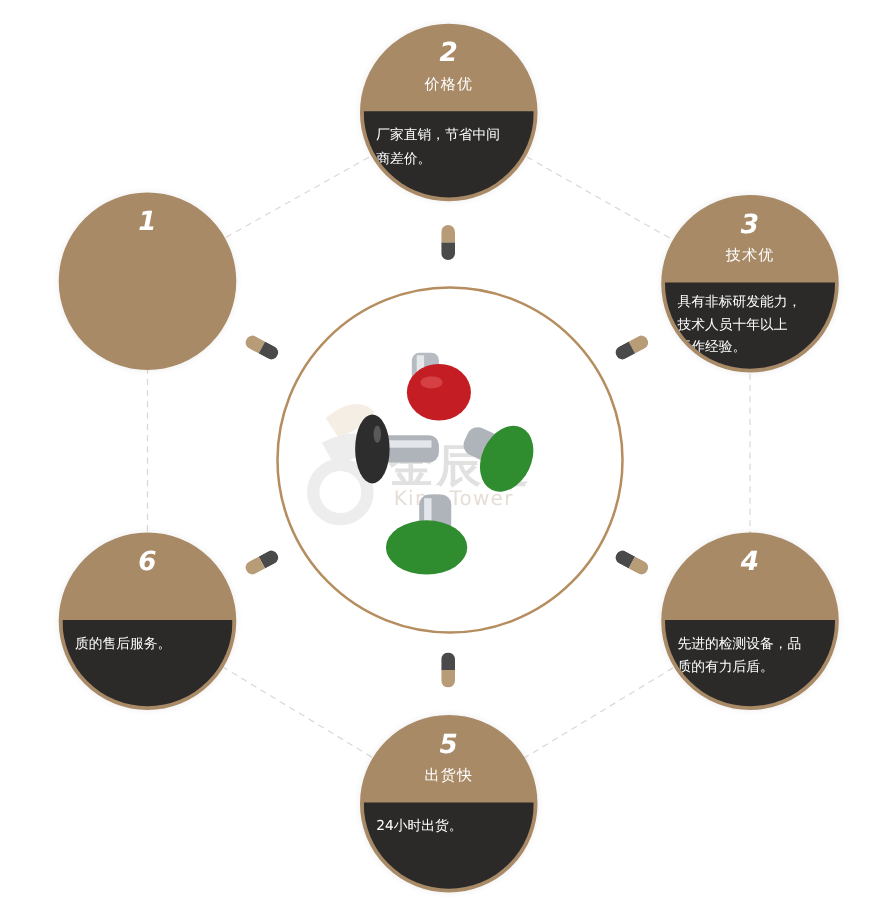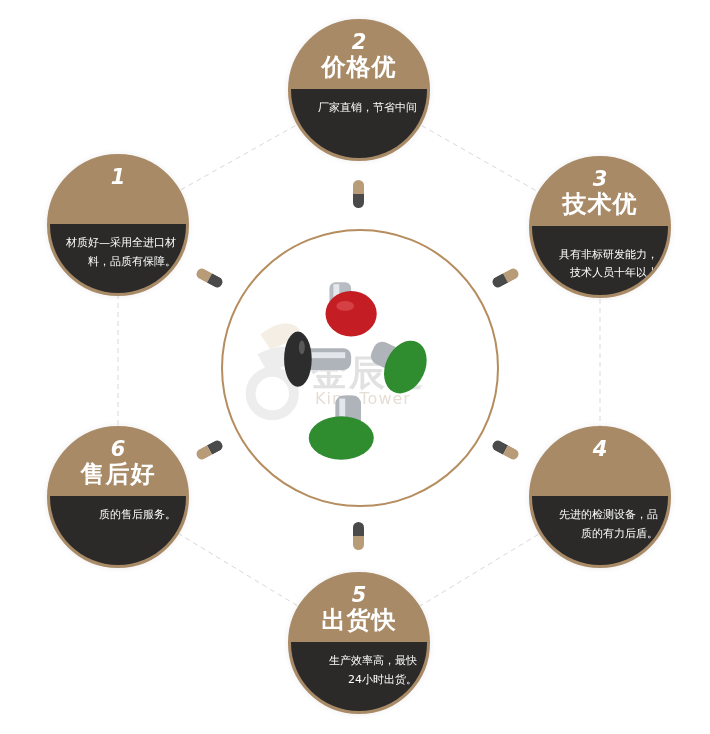--- a/index.html
+++ b/index.html
@@ -28,31 +28,31 @@
     display: block;
     font-family: "DejaVu Sans", sans-serif;
     font-weight: bold;
     font-style: italic;
     font-size: 21px;
     line-height: 22px;
     padding-top: 9px;
   }
   .badge .title {
     display: block;
-    font-weight: bold;
-    font-size: 24px;
+    font-weight: normal;
+    font-size: 12px;
     line-height: 28px;
     letter-spacing: 1px;
     text-align: center;
   }
   .badge .bottom {
     position: absolute; left: 0; top: 67px; width: 100%; height: 75px;
     background: #2b2a29;
     color: #ffffff;
-    text-align: right;
+    text-align: left;
     font-size: 11px;
     line-height: 19px;
     padding: 9px 10px 0 10px;
   }
 
   .pill {
     position: absolute;
     width: 11px; height: 28px;
     border-radius: 6px;
     overflow: hidden;
@@ -149,71 +149,67 @@
       <rect x="114" y="167" width="26" height="40" rx="8" fill="#aeb4ba"></rect>
       <rect x="118" y="170" width="6" height="34" fill="#e3e6ea"></rect>
       <ellipse cx="120" cy="210" rx="33" ry="22" fill="#2f8c2f"></ellipse>
     </svg>
   </div>
 
   <div class="badge" style="left:47px; top:154px;">
     <div class="top">
       <span class="num">1</span>
     </div>
-    <div class="bottom">
-      <div>材质好—采用全进口材</div>
-      <div>料，品质有保障。</div>
-    </div>
   </div>
 
   <div class="badge" style="left:288px; top:19px;">
     <div class="top">
       <span class="num">2</span>
       <span class="title">价格优</span>
     </div>
     <div class="bottom">
       <div>厂家直销，节省中间</div>
+      <div>商差价。</div>
     </div>
   </div>
 
   <div class="badge" style="left:529px; top:156px;">
     <div class="top">
       <span class="num">3</span>
       <span class="title">技术优</span>
     </div>
-    <div class="bottom" style="padding-top:20px; line-height:18px;">
+    <div class="bottom" style="padding-top:7px; line-height:18px;">
       <div>具有非标研发能力，</div>
       <div>技术人员十年以上</div>
+      <div>工作经验。</div>
     </div>
   </div>
 
   <div class="badge" style="left:529px; top:426px;">
     <div class="top">
       <span class="num">4</span>
     </div>
     <div class="bottom">
       <div>先进的检测设备，品</div>
       <div>质的有力后盾。</div>
     </div>
   </div>
 
   <div class="badge" style="left:288px; top:572px;">
     <div class="top">
       <span class="num">5</span>
       <span class="title">出货快</span>
     </div>
     <div class="bottom">
-      <div>生产效率高，最快</div>
       <div>24小时出货。</div>
     </div>
   </div>
 
   <div class="badge" style="left:47px; top:426px;">
     <div class="top">
       <span class="num">6</span>
-      <span class="title">售后好</span>
     </div>
     <div class="bottom">
       <div>质的售后服务。</div>
     </div>
   </div>
 
 </div>
 
 </body></html>

